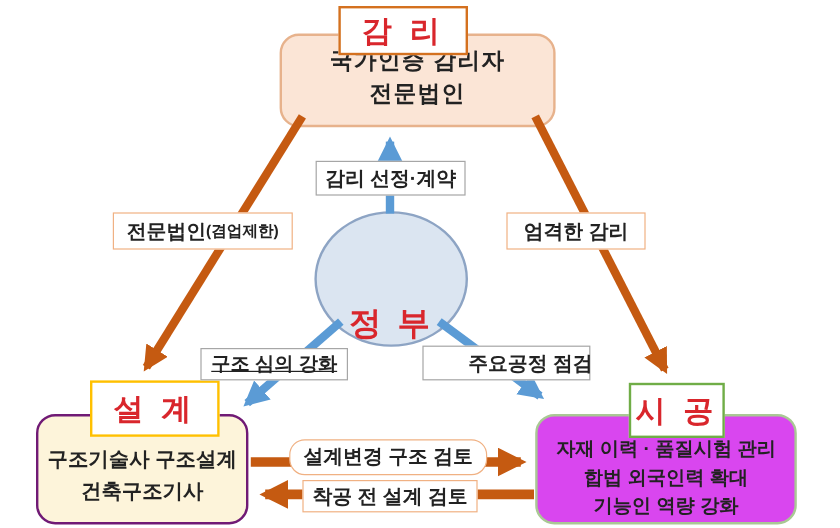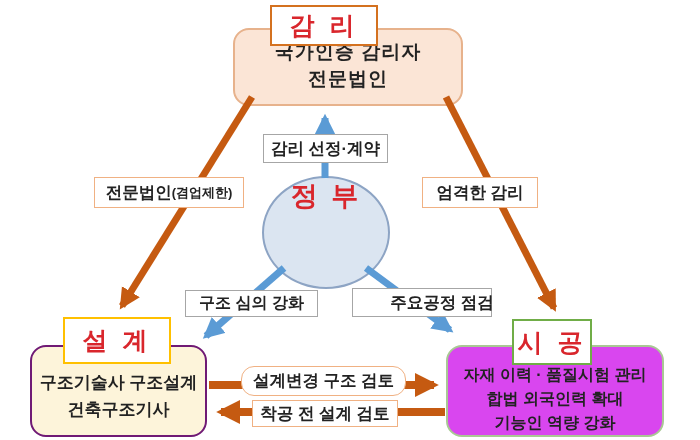--- a/index.html
+++ b/index.html
@@ -10,39 +10,39 @@
   .abs{position:absolute;box-sizing:border-box;}
   
   .zone-box{z-index:1;border-radius:16px;display:flex;flex-direction:column;align-items:center;}
   #supervision-box{left:233px;top:28px;width:230px;height:78px;background:#fbe5d6;border:2px solid #e7b28c;justify-content:center;padding-bottom:5px;}
   #supervision-box .ln{font-size:19px;font-weight:bold;color:#222;line-height:27px;letter-spacing:1px;}
   #design-box{left:30px;top:345px;width:177px;height:92px;background:#fdf4da;border:2px solid #701a75;padding-top:22px;}
   #design-box .ln{font-size:17px;font-weight:bold;color:#222;line-height:27px;}
   #construction-box{left:446px;top:345px;width:218px;height:92px;background:#d946ef;border:2px solid #a9c894;padding-top:16px;}
   #construction-box .ln{font-size:16px;font-weight:bold;color:#222;line-height:24px;}
   #government-circle{left:262px;top:176px;width:128px;height:113px;border-radius:50%;background:#dbe5f1;border:2px solid #8da4c4;
-    display:flex;align-items:flex-start;justify-content:center;z-index:1;}
+    display:flex;align-items:flex-end;justify-content:center;z-index:1;}
   #government-circle .big{font-size:27px;font-weight:bold;color:#d9262c;letter-spacing:3px;}
   
   #arrow-layer{position:absolute;left:0;top:0;z-index:2;}
   
   .title-box{z-index:3;background:#ffffff;display:flex;align-items:center;justify-content:center;
-    font-weight:bold;color:#d9262c;font-size:25px;letter-spacing:4px;}
+    font-weight:bold;color:#d9262c;font-size:25px;letter-spacing:4px;margin-left:12px;}
   #supervision-title{left:270px;top:5px;width:108px;height:41px;border:2.5px solid #d4711f;}
   #design-title{left:63px;top:317px;width:108px;height:47px;border:2.5px solid #ffc000;}
   #construction-title{left:512px;top:319px;width:80px;height:46px;border:2.5px solid #70ad47;}
   .tag{z-index:3;background:#ffffff;display:flex;align-items:center;justify-content:center;
     font-weight:bold;color:#222;font-size:16.5px;white-space:nowrap;}
   .tag.gray{border:1.5px solid #a6a6a6;}
   .tag.orange{border:1.5px solid #f0b183;}
   #tag-selection{left:263px;top:134px;width:125px;height:29px;}
   #tag-profcorp{left:94px;top:177px;width:150px;height:31px;}
   #tag-profcorp .sub{font-size:13px;font-weight:bold;}
   #tag-strict{left:422px;top:177px;width:116px;height:31px;}
-  #tag-review{left:185px;top:290px;width:133px;height:27px;font-size:16px;}
+  #tag-review{left:167px;top:290px;width:123px;height:27px;font-size:16px;text-decoration:underline;}
   #tag-process{left:352px;top:288px;width:140px;height:29px;padding-left:40px;}
   #tag-designchange{left:241px;top:366px;width:165px;height:30px;border-radius:13px;}
   #tag-preconstruction{left:252px;top:400px;width:146px;height:27px;}
 </style>
 </head>
 <body>
 
 <div id="canvas">
 
   <div class="abs zone-box" id="supervision-box">

